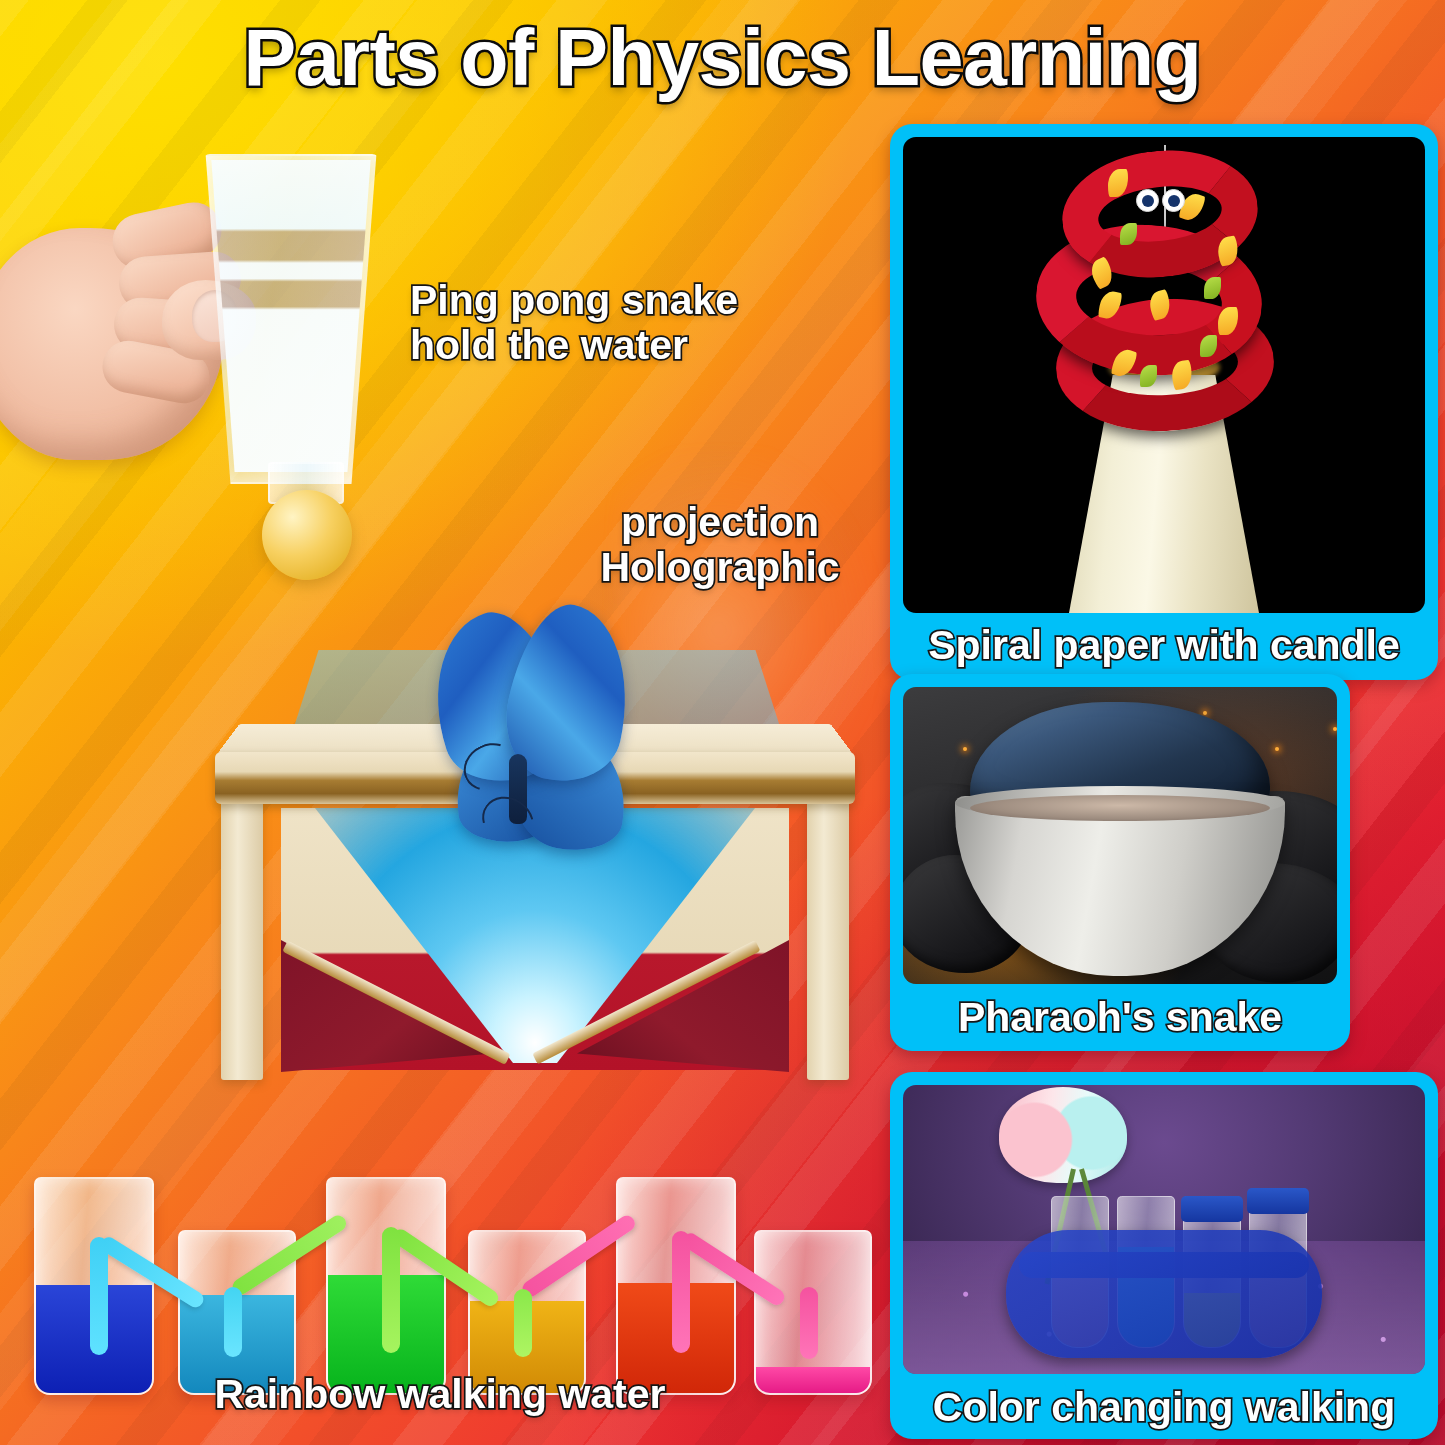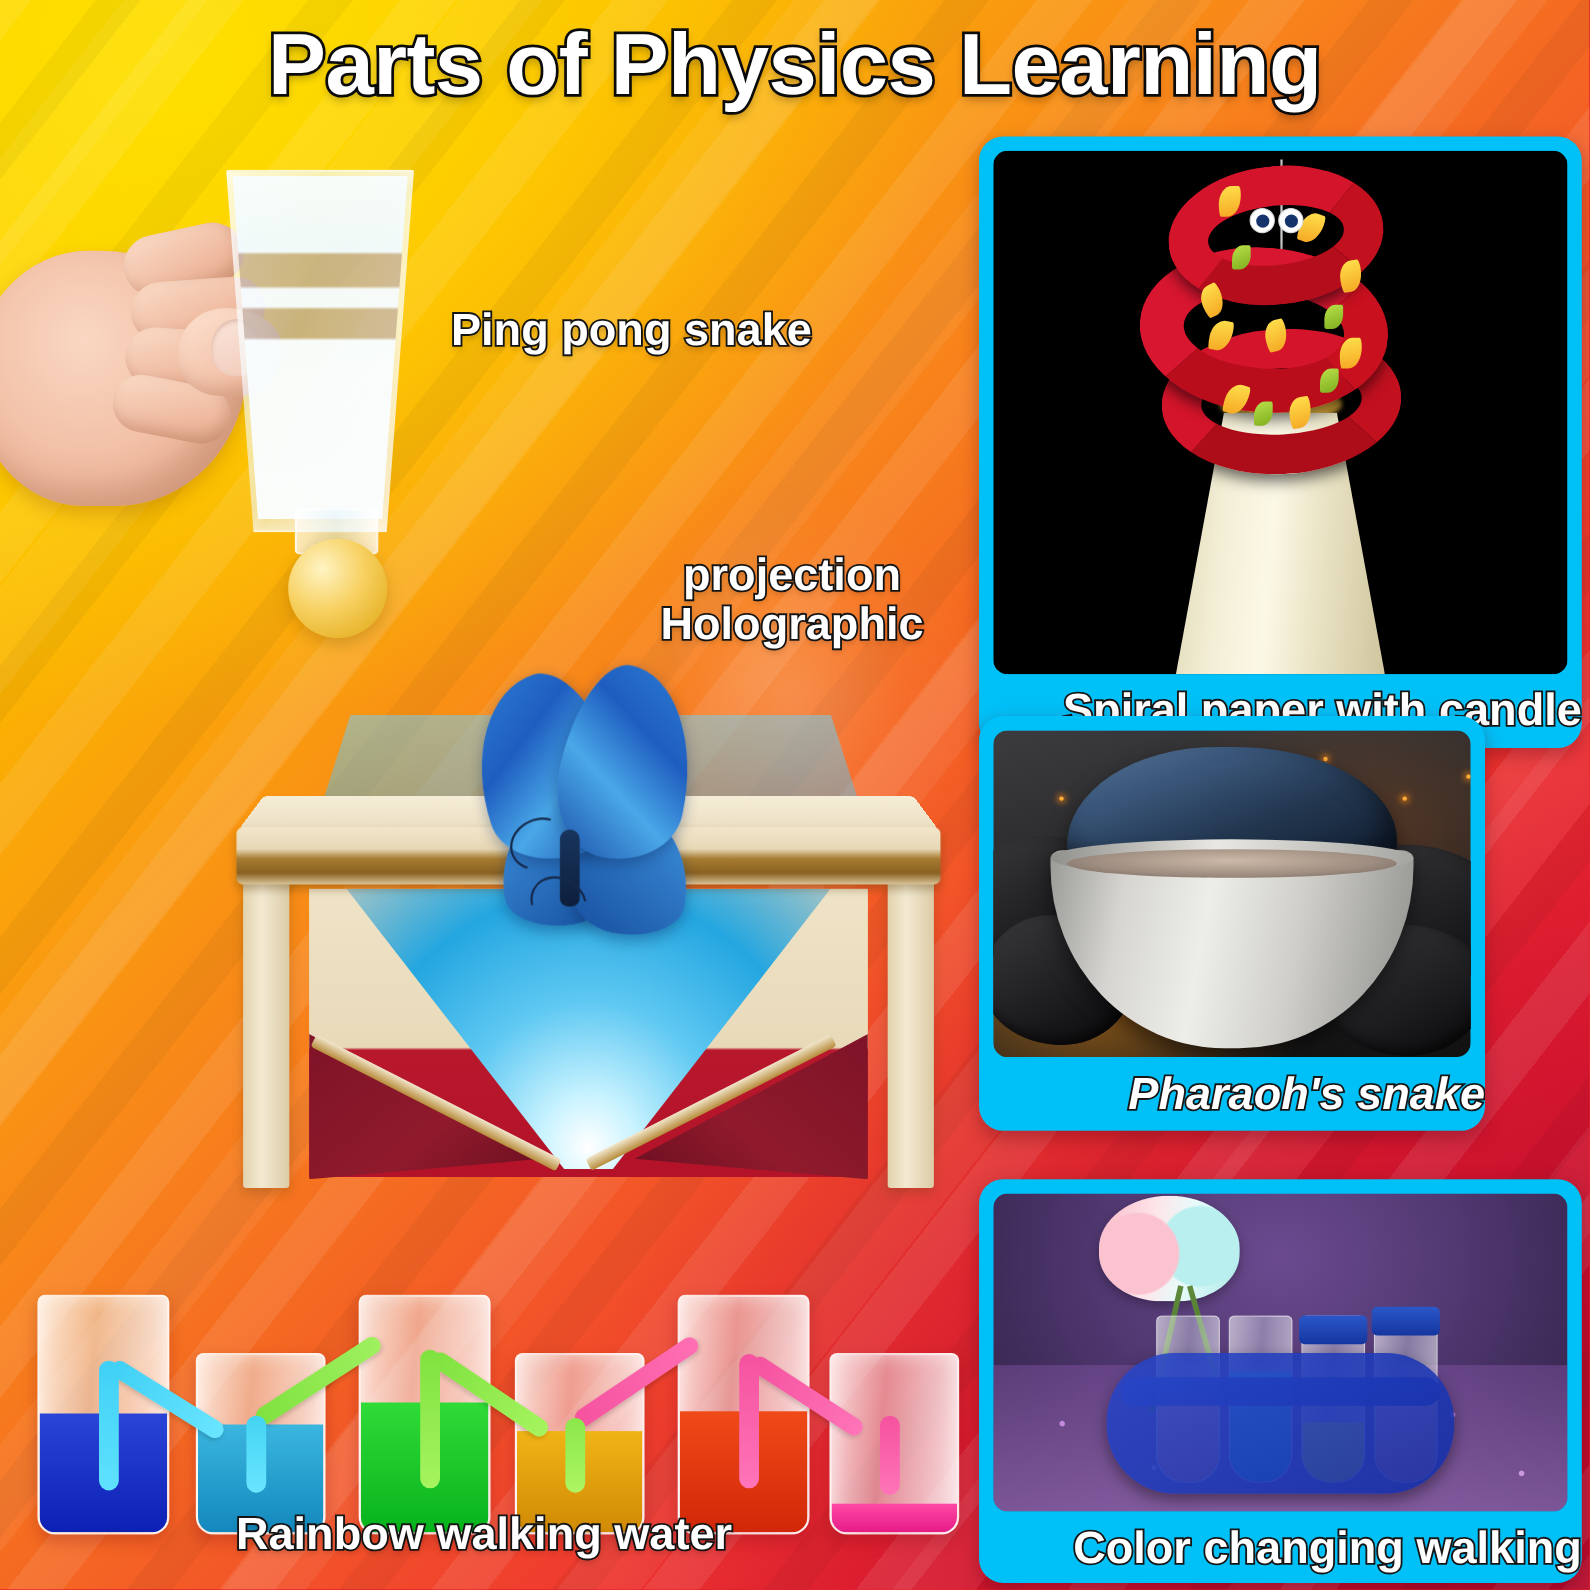--- a/index.html
+++ b/index.html
@@ -282,32 +282,32 @@
     overflow: hidden;
     z-index: 40;
   }
   .panel-img {
     position: absolute; left: 13px; top: 13px; right: 13px;
     border-radius: 13px;
     overflow: hidden;
   }
   .panel-label {
     position: absolute; left: 0; right: 0; bottom: 0;
-    text-align: right;
+    text-align: center;
     color: #ffffff;
     font-weight: 700;
     font-size: 41px;
     -webkit-text-stroke: 3.4px #161616;
     paint-order: stroke fill;
     line-height: 1;
   }
   #panel-spiral { left: 890px; top: 124px; width: 548px; height: 556px; }
   #panel-spiral .panel-img { height: 476px; }
   #panel-spiral .panel-label { bottom: 14px; }
-  #panel-pharaoh { left: 890px; top: 651px; width: 460px; height: 377px; font-style: italic; }
+  #panel-pharaoh { left: 890px; top: 674px; width: 460px; height: 377px; }
   #panel-pharaoh .panel-img { height: 297px; }
   #panel-pharaoh .panel-label { bottom: 13px; }
   #panel-flowers { left: 890px; top: 1072px; width: 548px; height: 367px; }
   #panel-flowers .panel-img { height: 289px; }
   #panel-flowers .panel-label { bottom: 11px; }
 
   
   .scene-black { position: absolute; inset: 0; background: #000000; }
   .snake-wrap { position: absolute; left: 50%; top: 12px; transform: translateX(-50%); width: 320px; height: 300px; }
   .snake-ring {
@@ -480,20 +480,21 @@
   <div class="thumb"></div>
   <div class="nail"></div>
   <div class="bottle"></div>
   <div class="bottle-water"></div>
   <div class="bottle-neck"></div>
   <div class="pp-ball"></div>
 </div>
 
 <div class="callout" id="callout-ping">
   <div>Ping pong snake</div>
+  <div>hold the water</div>
 </div>
 
 <div class="callout" id="callout-holo">
   <div>projection</div>
   <div>Holographic</div>
 </div>
 
 <div id="art-holo">
   <div class="smoke"></div>
   <div class="holo-back"></div>

